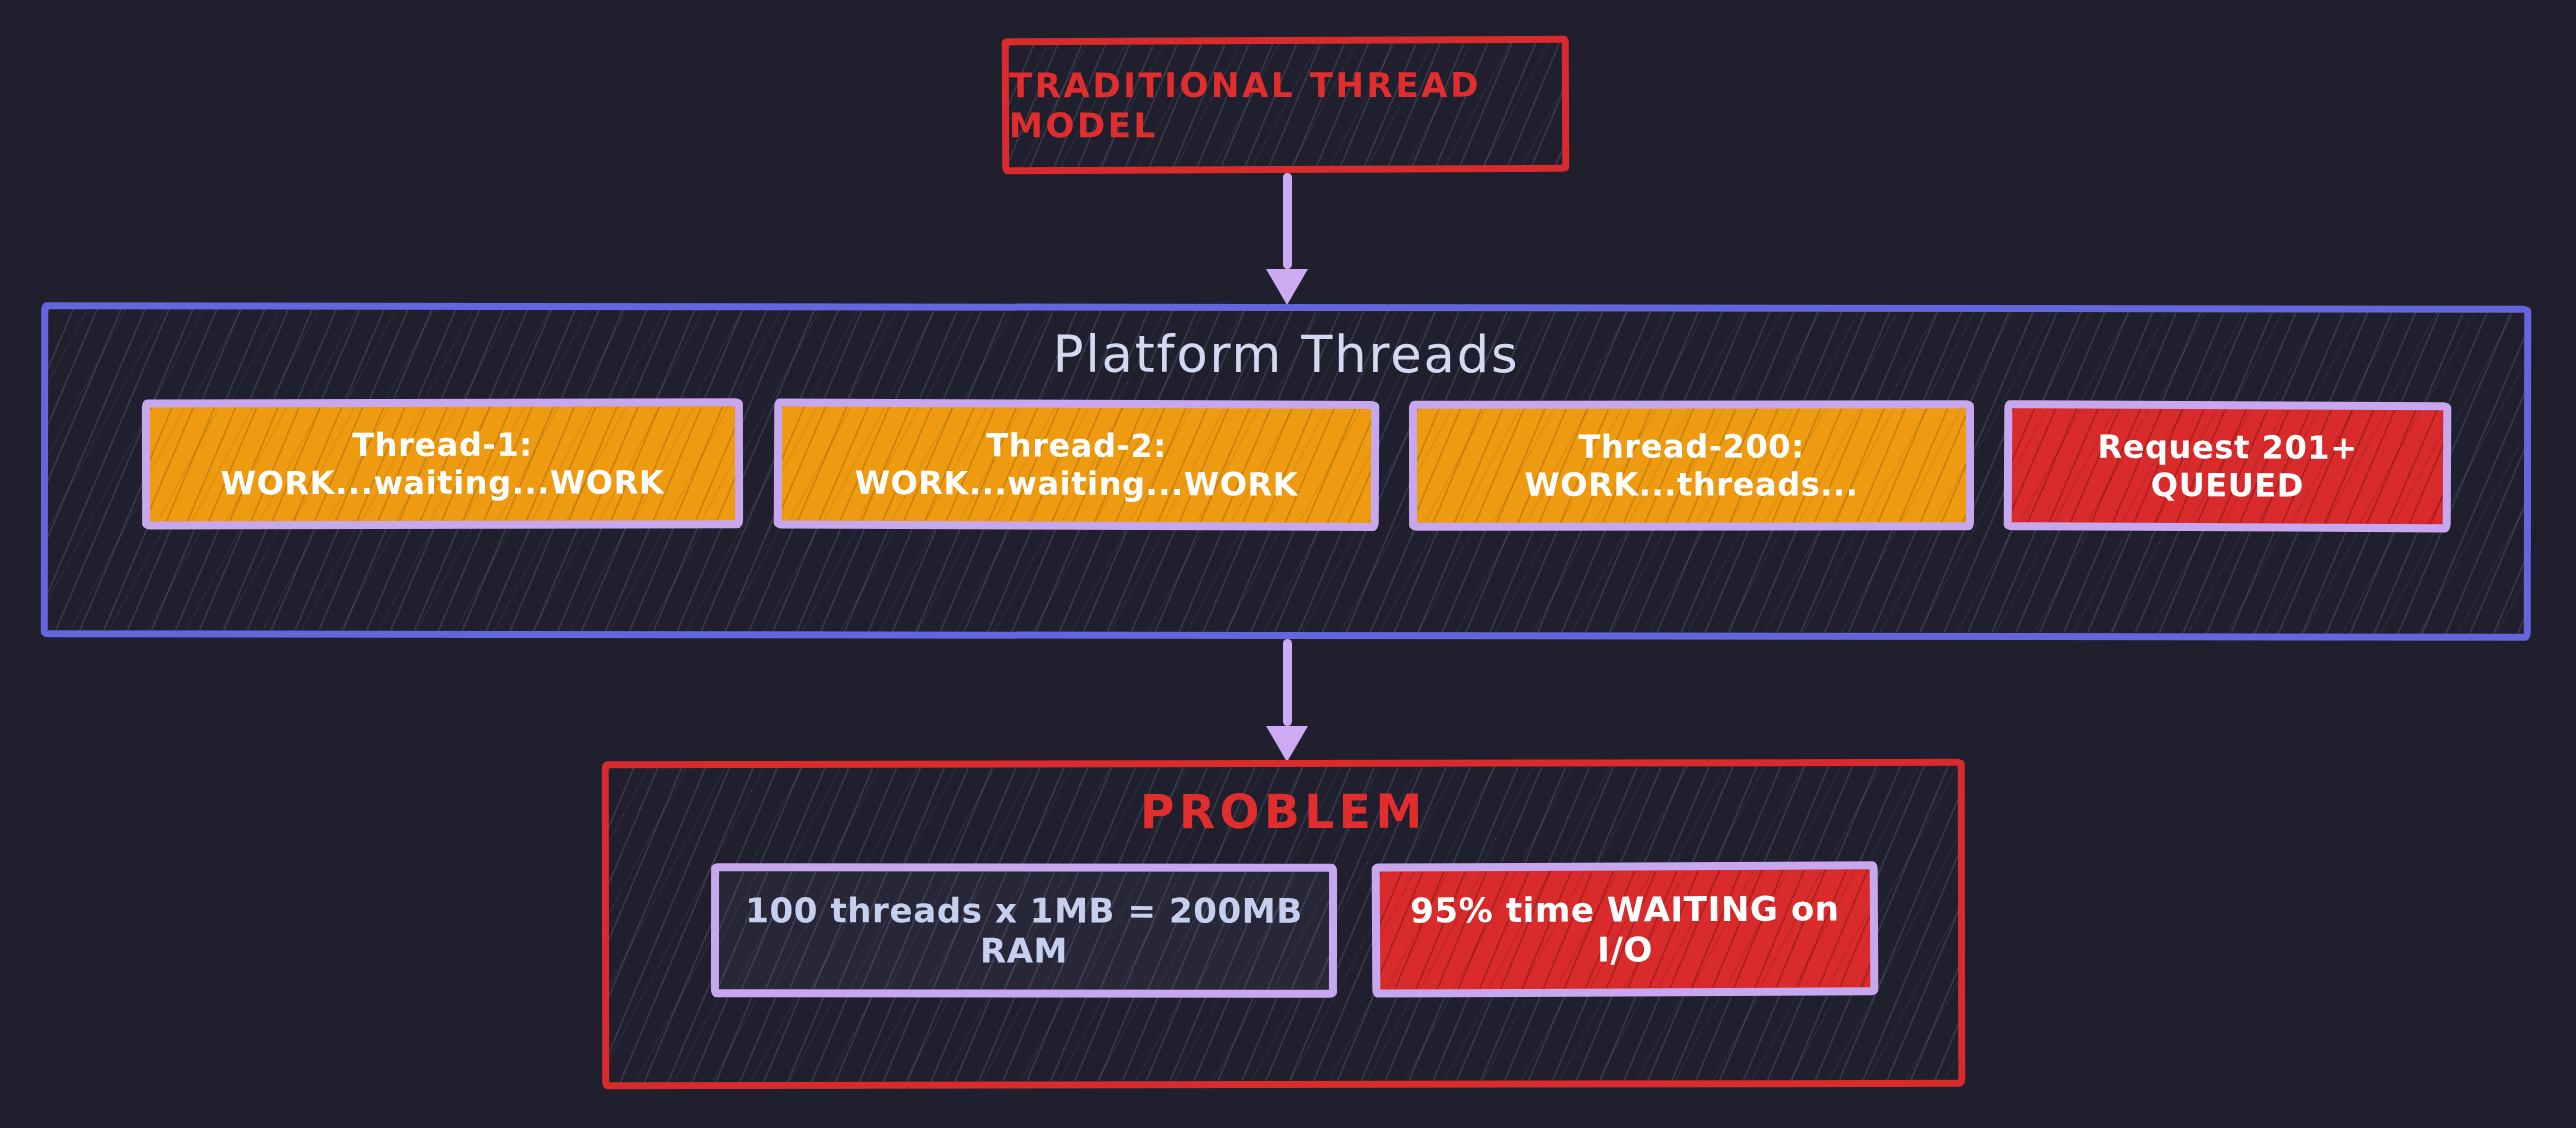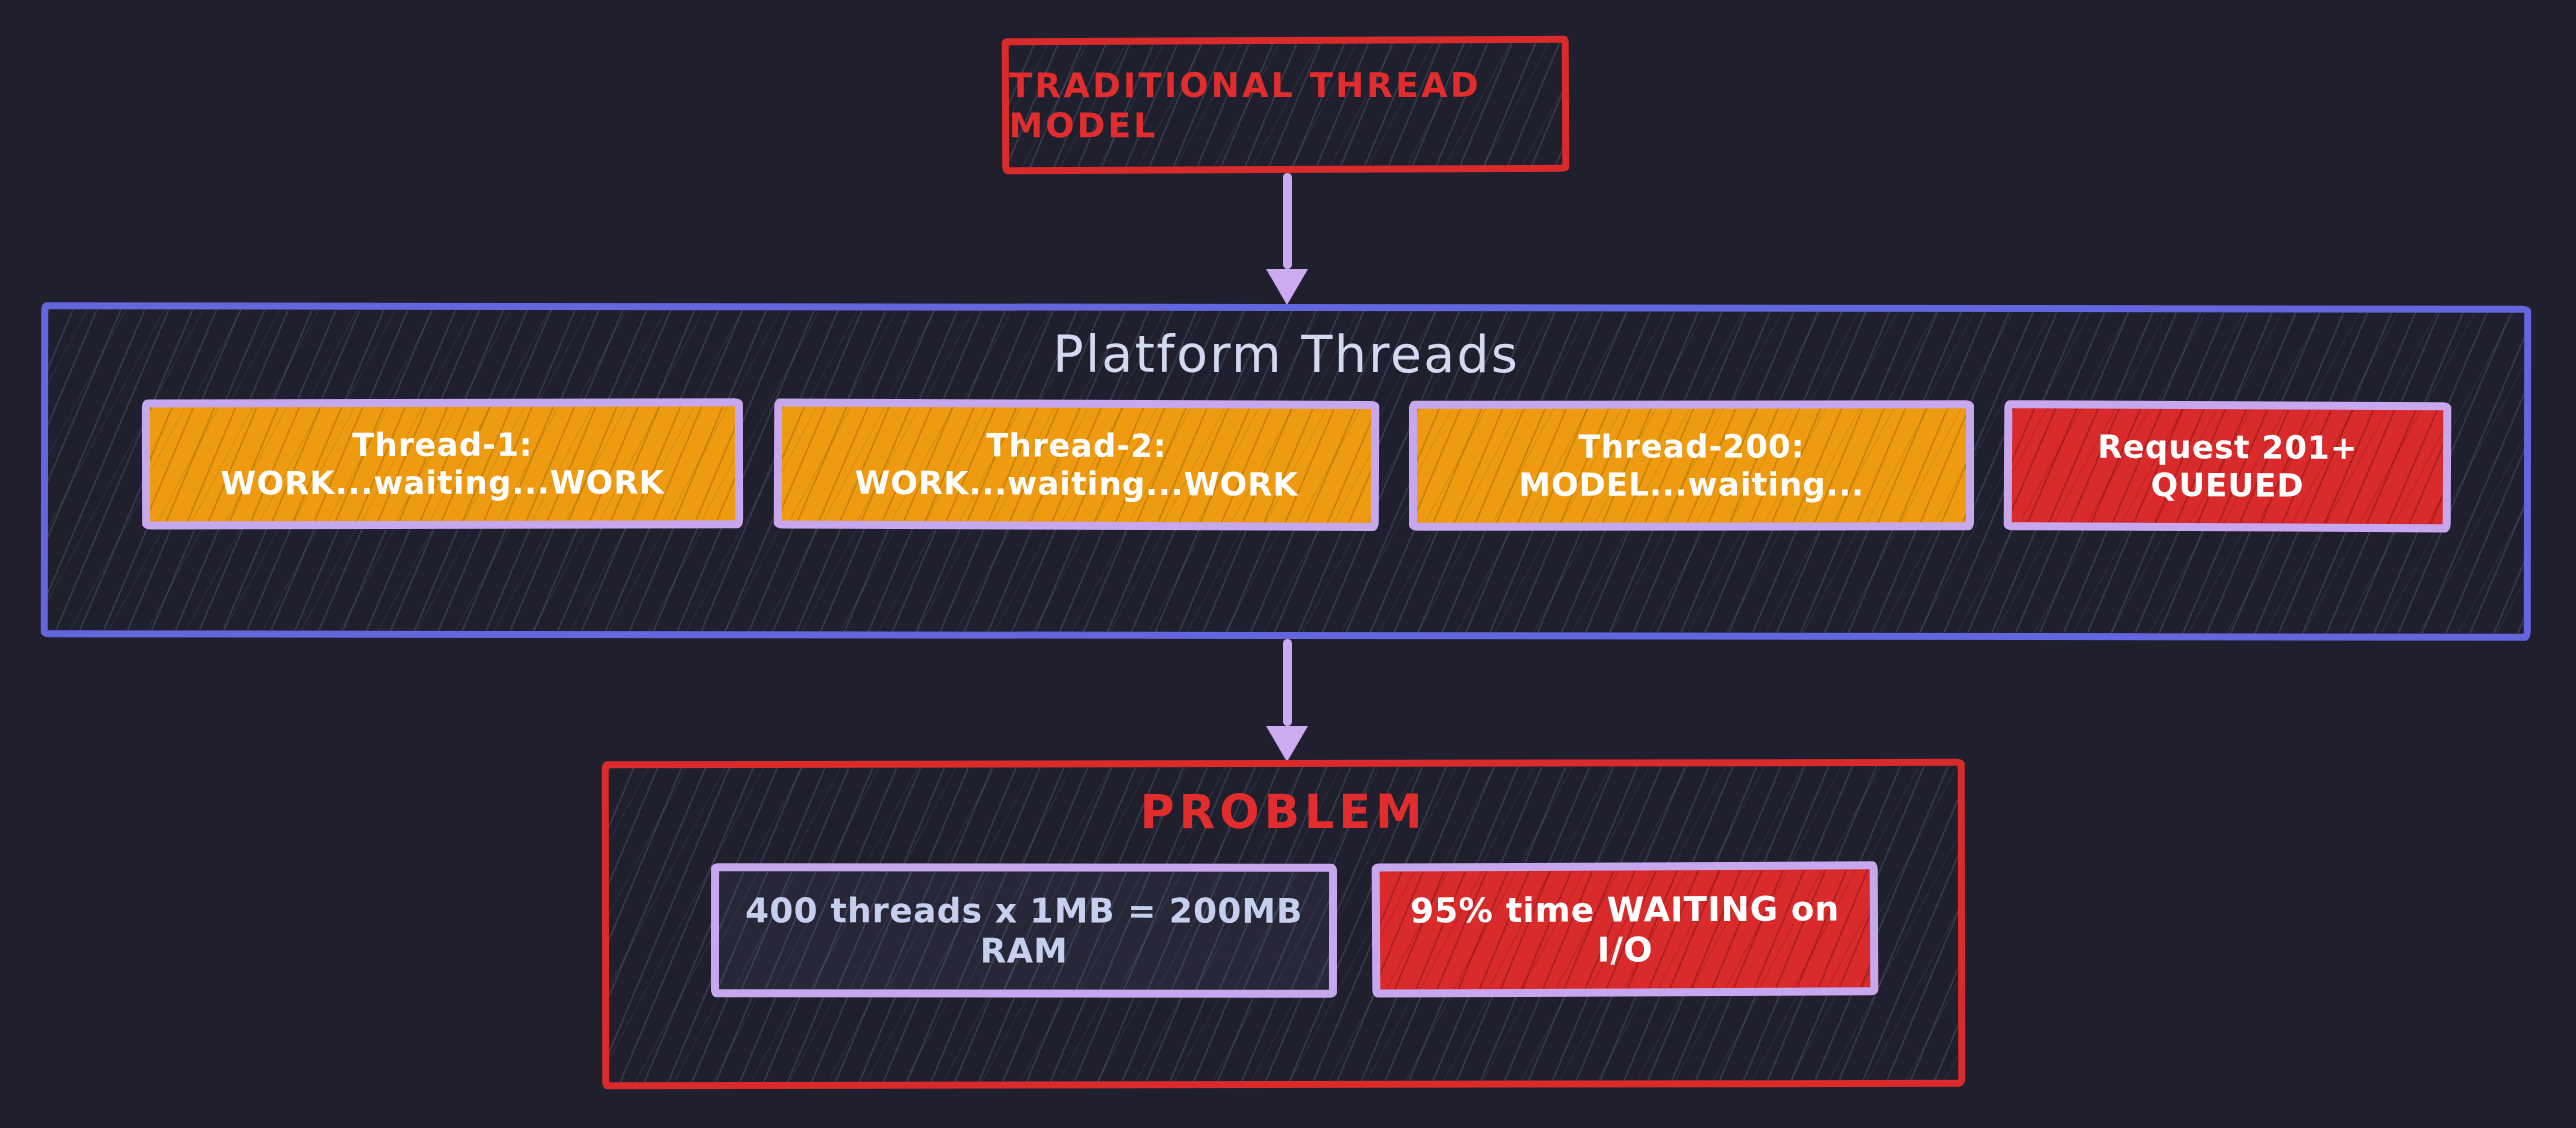--- a/index.html
+++ b/index.html
@@ -141,37 +141,37 @@
   <div class="box platform-box hatch-dark">
     <div class="platform-title">Platform Threads</div>
 
     <div class="thread-box t1 hatch-orange">
       <span class="lbl">Thread-1: WORK...waiting...WORK</span>
     </div>
     <div class="thread-box t2 hatch-orange">
       <span class="lbl">Thread-2: WORK...waiting...WORK</span>
     </div>
     <div class="thread-box t3 hatch-orange">
-      <span class="lbl">Thread-200: MODEL...waiting...</span>
+      <span class="lbl">Thread-200: WORK...threads...</span>
     </div>
     <div class="thread-box t4 hatch-red">
       <span class="lbl">Request 201+ QUEUED</span>
     </div>
   </div>
 
   <div class="arrow arrow-2">
     <div class="arrow-line"></div>
     <div class="arrow-head"></div>
   </div>
 
   <div class="box problem-box hatch-dark">
     <div class="problem-title">PROBLEM</div>
 
     <div class="problem-item ram-box hatch-dark">
-      <span class="lbl">400 threads x 1MB = 200MB RAM</span>
+      <span class="lbl">100 threads x 1MB = 200MB RAM</span>
     </div>
     <div class="problem-item io-box hatch-red">
       <span class="lbl">95% time WAITING on I/O</span>
     </div>
   </div>
 
 </div>
 
 
 </body></html>

